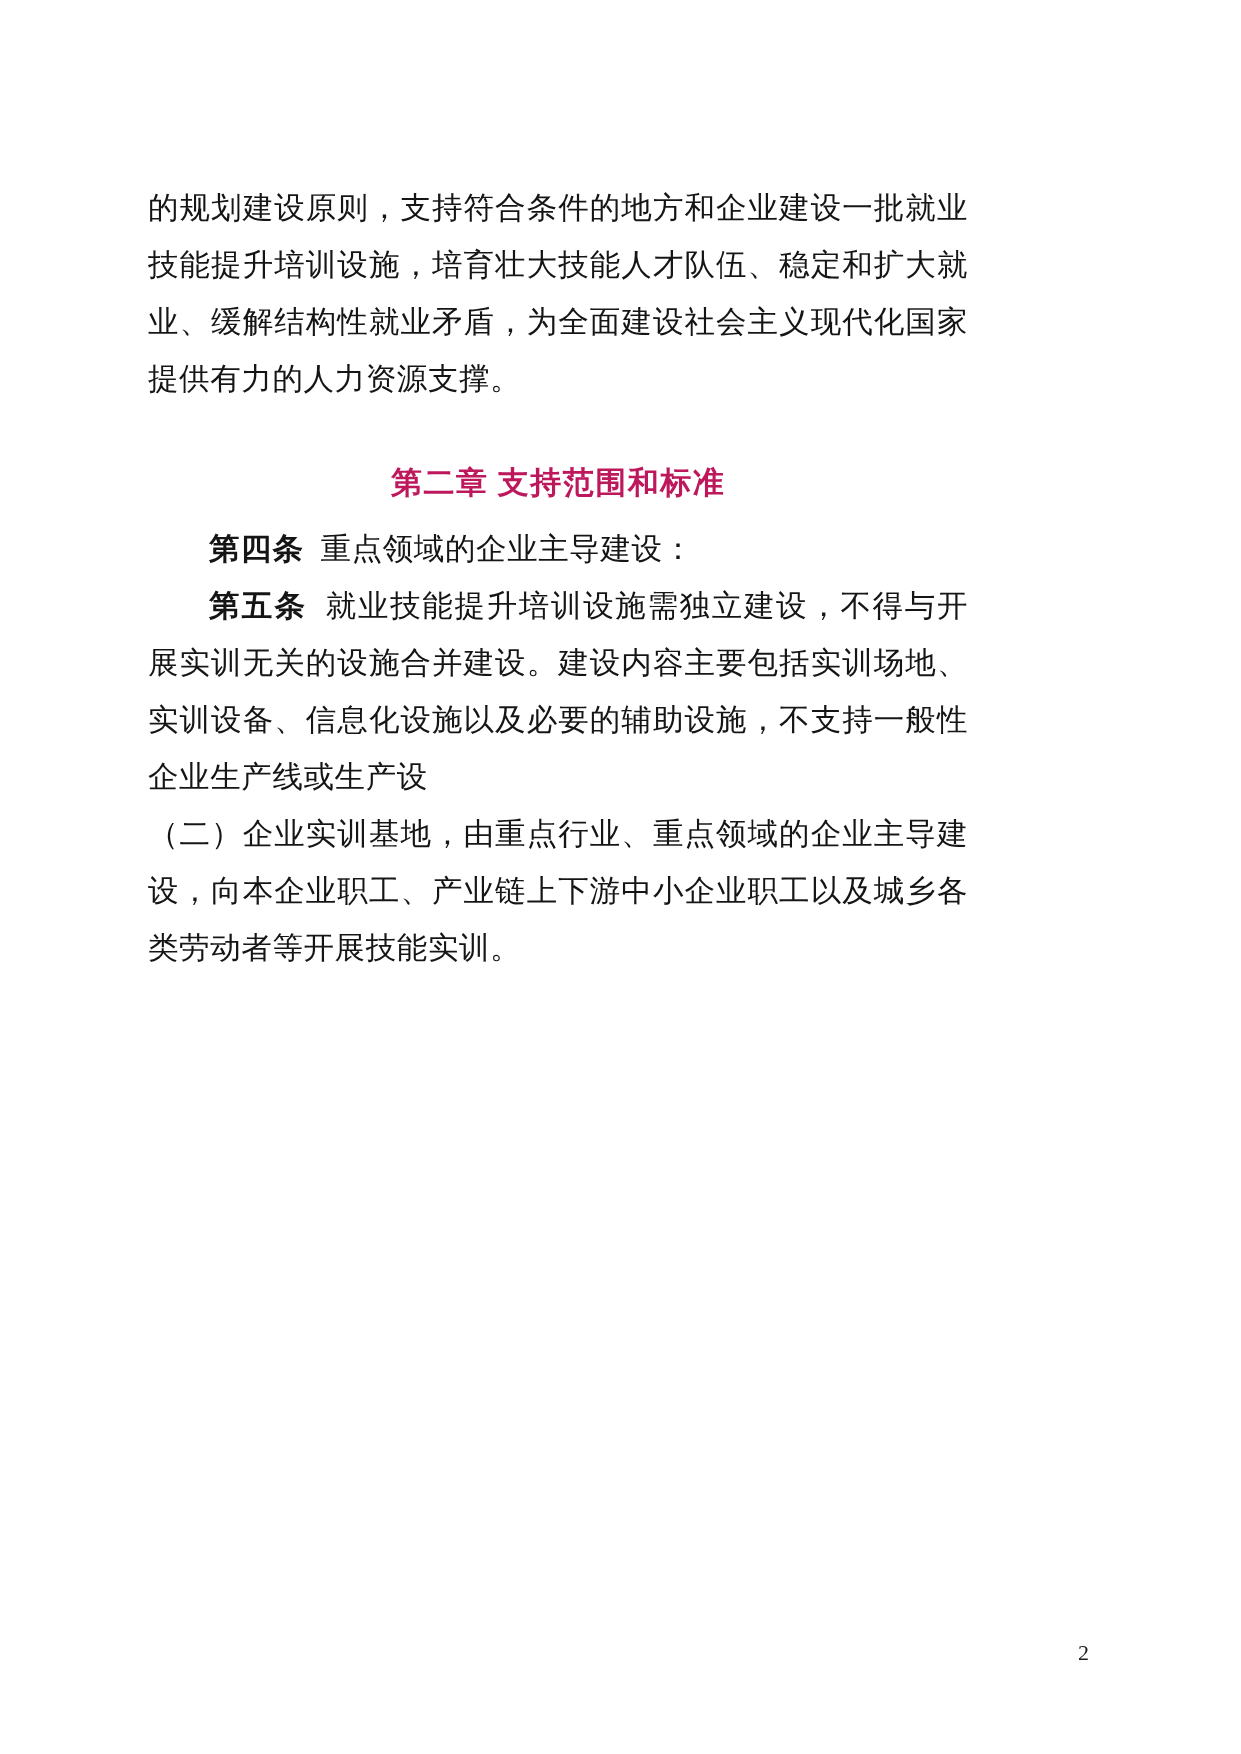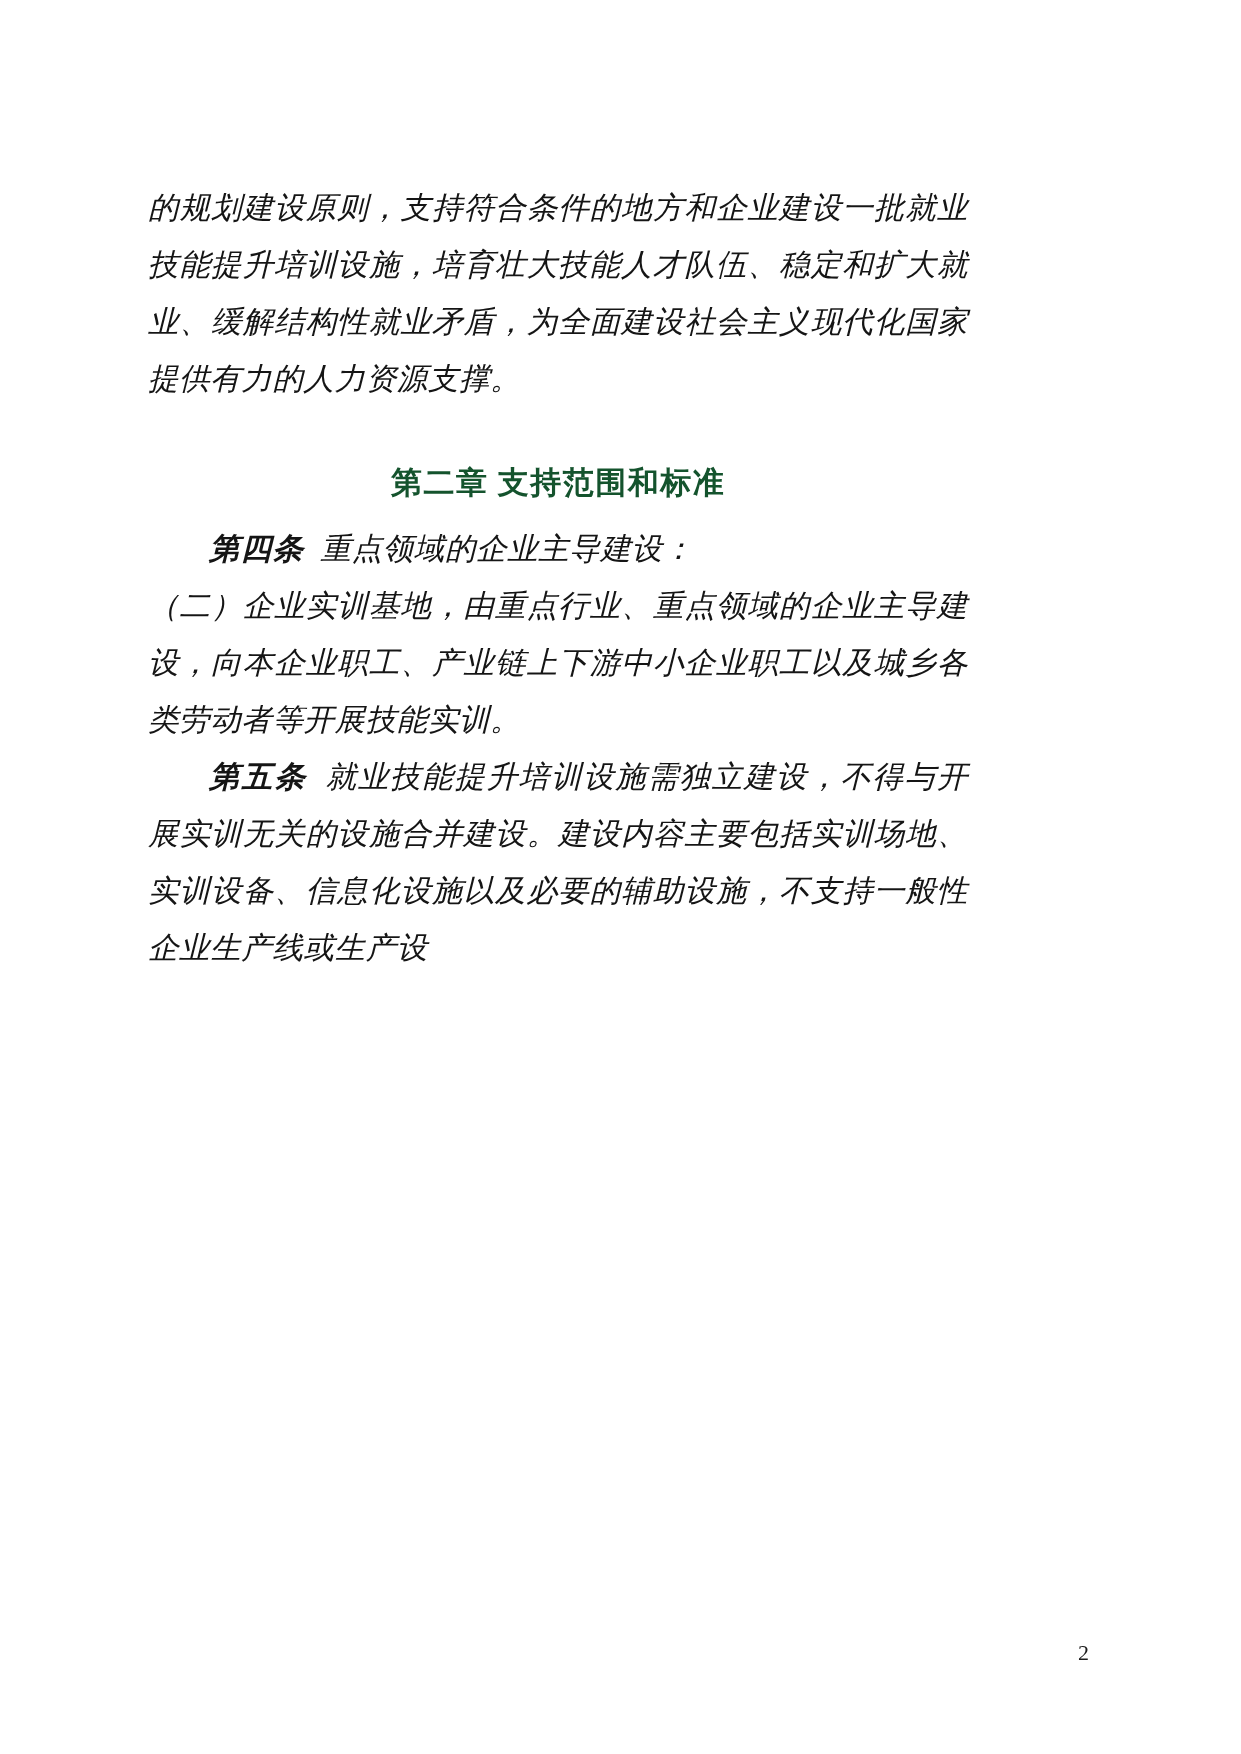--- a/index.html
+++ b/index.html
@@ -25,35 +25,34 @@
     width: 820px;
   }
   .para {
     font-size: 30.5px;
     line-height: 57px;
     text-align: justify;
     text-justify: inter-ideograph;
     letter-spacing: 0.6px;
     margin: 0;
     color: #151515;
-    font-style: italic;
   }
   .indent {
     text-indent: 61px;
   }
   .chapter-heading {
     font-size: 31px;
     line-height: 57px;
     font-weight: bold;
     text-align: center;
     margin: 0;
     padding-top: 46px;
     padding-bottom: 10px;
     letter-spacing: 1.5px;
-    color: #14532d;
+    color: #be185d;
   }
   .article-lead {
     font-weight: bold;
     letter-spacing: 1.2px;
   }
   .page-number {
     position: absolute;
     right: 152px;
     bottom: 88px;
     font-size: 22px;
@@ -67,20 +66,20 @@
 <div class="page">
   <div class="content">
 
     <p class="para">的规划建设原则，支持符合条件的地方和企业建设一批就业技能提升培训设施，培育壮大技能人才队伍、稳定和扩大就业、缓解结构性就业矛盾，为全面建设社会主义现代化国家提供有力的人力资源支撑。</p>
 
     <h2 class="chapter-heading">第二章  支持范围和标准</h2>
 
     <p class="para indent"><span class="article-lead">第四条</span>&nbsp;&nbsp;<span>重点领域的企业主导建设：</span></p>
 
 
+    <p class="para indent"><span class="article-lead">第五条</span>&nbsp;&nbsp;<span>就业技能提升培训设施需独立建设，不得与开展实训无关的设施合并建设。建设内容主要包括实训场地、实训设备、信息化设施以及必要的辅助设施，不支持一般性企业生产线或生产设</span></p>
+
     <p class="para">（二）企业实训基地，由重点行业、重点领域的企业主导建设，向本企业职工、产业链上下游中小企业职工以及城乡各类劳动者等开展技能实训。</p>
-
-    <p class="para indent"><span class="article-lead">第五条</span>&nbsp;&nbsp;<span>就业技能提升培训设施需独立建设，不得与开展实训无关的设施合并建设。建设内容主要包括实训场地、实训设备、信息化设施以及必要的辅助设施，不支持一般性企业生产线或生产设</span></p>
 
   </div>
 
   <div class="page-number">2</div>
 </div>
 
 </body></html>

